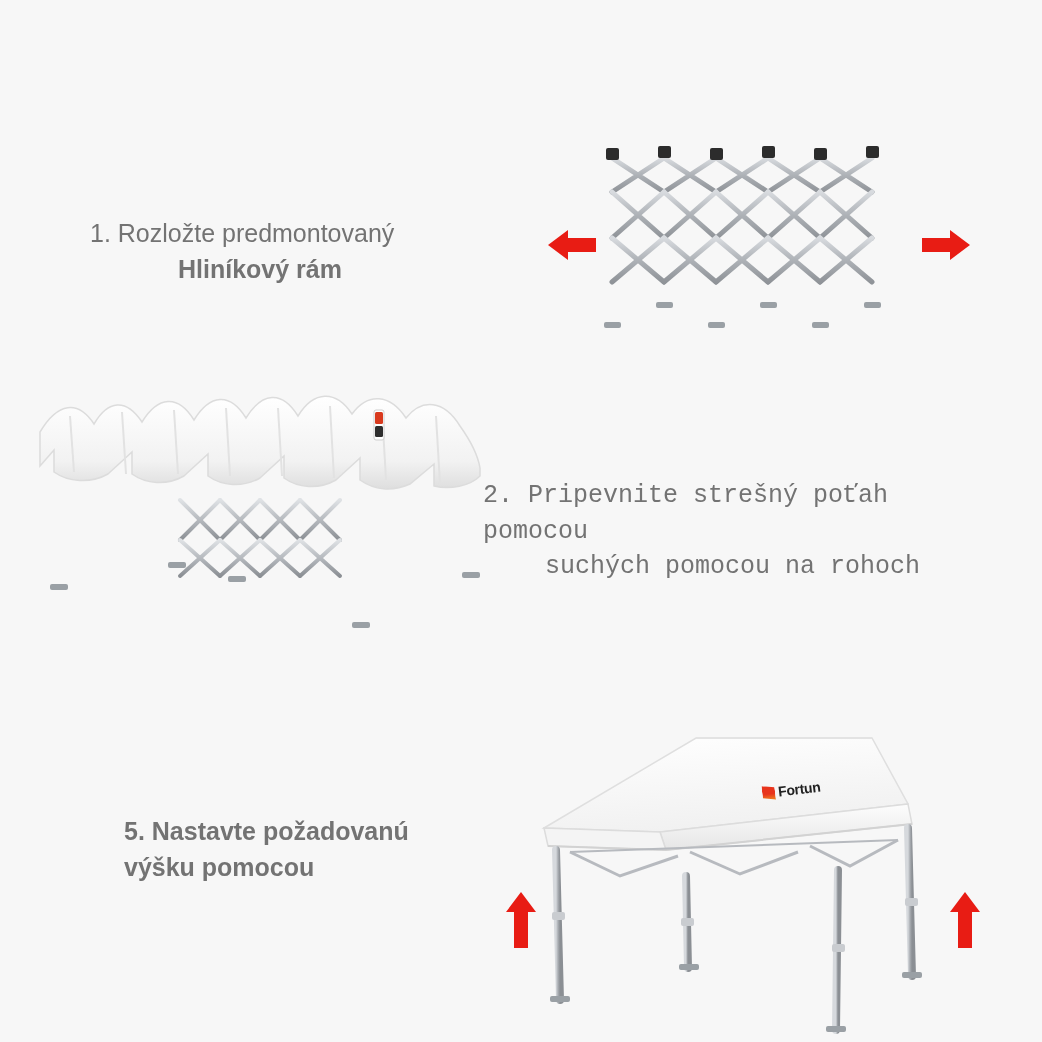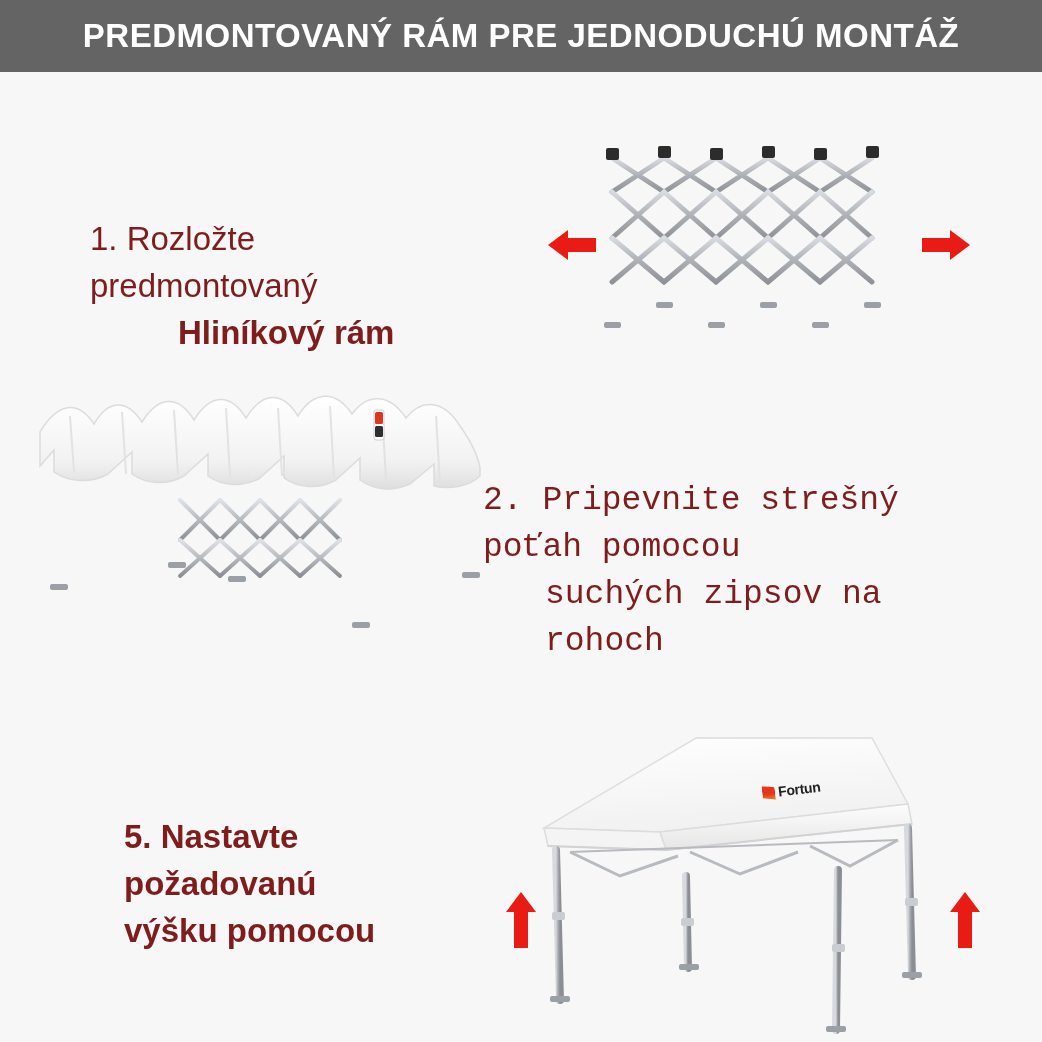--- a/index.html
+++ b/index.html
@@ -34,22 +34,22 @@
     color: #ffffff;
     font-size: 33px;
     font-weight: bold;
     letter-spacing: 0.5px;
     white-space: nowrap;
   }
 
   
   .step-text {
     position: absolute;
-    color: #7f1d1d;
-    font-size: 33px;
+    color: #737373;
+    font-size: 25px;
     line-height: 1.42;
   }
 
   #step1-text { left: 90px; top: 216px; width: 400px; }
   #step1-line1 { display: block; }
   #step1-line2 { display: block; font-weight: bold; padding-left: 88px; }
 
   #step2-text { left: 483px; top: 478px; width: 520px; font-family: Liberation Mono, monospace; }
   #step2-line1 { display: block; }
   #step2-line2 { display: block; padding-left: 62px; }
@@ -90,23 +90,20 @@
     font-weight: bold;
     color: #222;
     letter-spacing: -0.3px;
   }
 </style>
 </head>
 <body>
 
 <div class="page">
 
-  <div class="header">
-    <div class="header-title">PREDMONTOVANÝ RÁM PRE JEDNODUCHÚ MONTÁŽ</div>
-  </div>
 
   <div class="illus" id="illus-frame">
     <svg width="460" height="220" viewBox="0 0 460 220" xmlns="http://www.w3.org/2000/svg">
       <defs>
         <linearGradient id="met" x1="0" y1="0" x2="0" y2="1">
           <stop offset="0%" stop-color="#d8dbdf"></stop>
           <stop offset="50%" stop-color="#aeb2b7"></stop>
           <stop offset="100%" stop-color="#8f9398"></stop>
         </linearGradient>
       </defs>
@@ -278,21 +275,21 @@
         <rect x="138" y="182" width="18" height="6" rx="2"></rect>
         <rect x="322" y="242" width="18" height="6" rx="2"></rect>
         <rect x="432" y="192" width="18" height="6" rx="2"></rect>
         <rect x="198" y="196" width="18" height="6" rx="2"></rect>
       </g>
     </svg>
   </div>
 
   <div class="step-text" id="step2-text">
     <span id="step2-line1">2. Pripevnite strešný poťah pomocou</span>
-    <span id="step2-line2">suchých zipsov na rohoch</span>
+    <span id="step2-line2">suchých pomocou na rohoch</span>
   </div>
 
   <div class="illus" id="illus-tent">
     <svg width="520" height="340" viewBox="0 0 520 340" xmlns="http://www.w3.org/2000/svg">
       <defs>
         <linearGradient id="roofA" x1="0" y1="0" x2="0.3" y2="1">
           <stop offset="0%" stop-color="#ffffff"></stop>
           <stop offset="100%" stop-color="#f1f1f1"></stop>
         </linearGradient>
         <linearGradient id="roofB" x1="0" y1="0" x2="0" y2="1">

